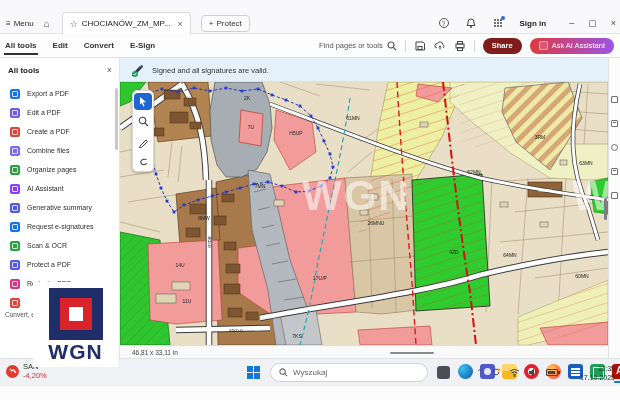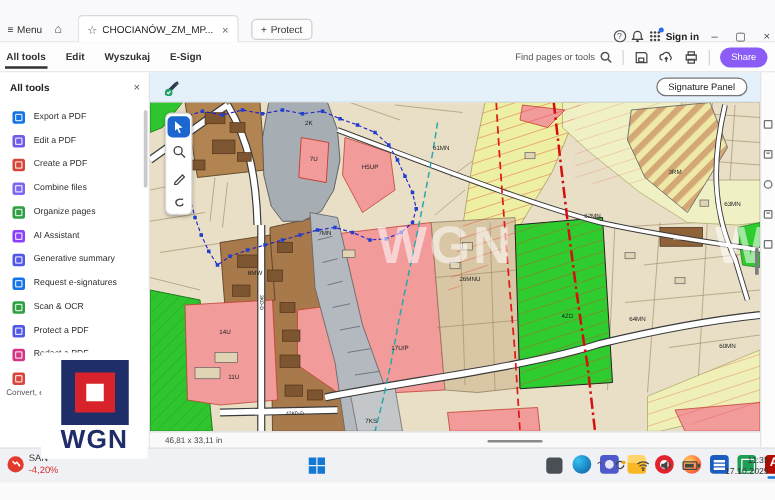--- a/index.html
+++ b/index.html
@@ -11,40 +11,40 @@
   
   #titlebar { left:0; top:0; width:620px; height:34px; background:#f9f9fb; border-bottom:1px solid #e4e4e6; }
   .tb-row { position:absolute; left:0; top:12px; width:620px; height:22px; display:flex; align-items:center; font-size:8px; color:#2c2c2c; }
   .menu-btn { display:flex; align-items:center; gap:3px; margin-left:6px; cursor:default; }
   .home-ico { margin-left:10px; font-size:10px; color:#444; }
   .doc-tab { display:flex; align-items:center; gap:4px; margin-left:12px; background:#fff; border:1px solid #d9d9db; border-bottom:none; border-radius:4px 4px 0 0; height:22px; padding:0 7px; }
   .doc-tab .star { color:#555; font-size:9px; }
   .doc-tab .ttl { font-size:8px; color:#222; max-width:95px; white-space:nowrap; overflow:hidden; }
   .doc-tab .x { color:#666; font-size:9px; margin-left:3px; }
   .create-btn { display:flex; align-items:center; gap:3px; margin-left:10px; border:1px solid #cfcfd2; border-radius:4px; height:17px; padding:0 7px; background:#fcfcfd; font-size:8px; color:#333; }
-  .tb-right { position:absolute; right:4px; top:12px; height:22px; display:flex; align-items:flex-end; gap:4px; font-size:8px; color:#333; }
+  .tb-right { position:absolute; right:4px; top:12px; height:22px; display:flex; align-items:center; gap:17px; font-size:8px; color:#333; }
   .circ-i { width:10px; height:10px; border:1px solid #555; border-radius:50%; font-size:7px; line-height:9px; text-align:center; color:#555; }
   .bell svg, .grid9 { display:block; }
   .grid-wrap { position:relative; }
   .grid-dot-badge { position:absolute; right:-2px; top:-2px; width:4px; height:4px; border-radius:50%; background:#2a6af3; }
   .signin { font-weight:bold; color:#222; }
   .winctl { display:flex; gap:14px; margin-left:6px; color:#444; font-size:9px; }
 
   
   #toolbar2 { left:0; top:34px; width:620px; height:24px; background:#fdfdfe; border-bottom:1px solid #e2e2e4; }
   .t2-tabs { position:absolute; left:4px; top:0; height:23px; display:flex; gap:14px; align-items:center; font-size:8px; color:#333; }
   .t2-tab { position:relative; padding:4px 1px;font-weight:bold; }
   .t2-tab.active { font-weight:bold; }
   .t2-tab.active::after { content:""; position:absolute; left:0; right:0; bottom:-1px; height:2px; background:#323232; }
   .t2-right { position:absolute; right:6px; top:0; height:23px; display:flex; align-items:center; gap:8px; }
   .find { display:flex; align-items:center; gap:4px; font-size:7.5px; color:#555; }
   .vdiv { width:1px; height:12px; background:#d5d5d7; }
   .ico12 { width:12px; height:12px; color:#454545; }
   .pill { border-radius:9px; height:16px; display:flex; align-items:center; padding:0 9px; font-size:7.5px; }
-  .share-pill { background:#8b5cf6; color:#fff; gap:4px; }
+  .share-pill { background:#7f1d1d; color:#fff; gap:4px;font-weight:bold; }
   .ai-pill { background:linear-gradient(90deg,#e0393e,#9a55e8); color:#fff; gap:4px; }
   .ai-chip { width:9px; height:9px; background:#fff2; border:1px solid #ffffff88; border-radius:2px; }
 
   
   #sidebar { left:0; top:58px; width:120px; height:300px; background:#fff; border-right:1px solid #e3e3e5; }
   .sb-head { position:absolute; left:8px; top:8px; font-size:8px; font-weight:bold; color:#222; }
   .sb-close { position:absolute; right:7px; top:7px; font-size:9px; color:#555; }
   .sb-list { position:absolute; left:0; top:26px; width:118px; }
   .sb-item { display:flex; align-items:center; gap:7px; height:19px; padding-left:10px; cursor:default; }
   .sb-ico { width:10px; height:10px; border-radius:2px; flex:0 0 10px; position:relative; }
@@ -171,21 +171,21 @@
         <span>▢</span>
         <span>×</span>
       </span>
     </div>
   </div>
 
   <div class="abs" id="toolbar2">
     <div class="t2-tabs">
       <span class="t2-tab active">All tools</span>
       <span class="t2-tab">Edit</span>
-      <span class="t2-tab">Wyszukaj</span>
+      <span class="t2-tab">Convert</span>
       <span class="t2-tab">E-Sign</span>
     </div>
     <div class="t2-right">
       <span class="find">
         <span>Find pages or tools</span>
         <svg width="10" height="10" viewBox="0 0 10 10">
             <circle cx="4" cy="4" r="3" fill="none" stroke="#555" stroke-width="1.2"></circle>
             <line x1="6.3" y1="6.3" x2="9" y2="9" stroke="#555" stroke-width="1.2"></line>
           </svg>
       </span>
@@ -200,20 +200,24 @@
         </svg>
       <svg class="ico12" viewBox="0 0 12 12">
           <rect x="2" y="4" width="8" height="4" fill="none" stroke="#454545"></rect>
           <rect x="3.5" y="1.5" width="5" height="2.5" fill="none" stroke="#454545"></rect>
           <rect x="3.5" y="7.5" width="5" height="3" fill="none" stroke="#454545"></rect>
         </svg>
       <span class="vdiv"></span>
       <span class="pill share-pill">
         <span>Share</span>
       </span>
+      <span class="pill ai-pill">
+        <span class="ai-chip"></span>
+        <span>Ask AI Assistant</span>
+      </span>
     </div>
   </div>
 
   <div class="abs" id="sidebar">
     <div class="sb-head">All tools</div>
     <div class="sb-close">×</div>
     <div class="sb-list" id="sb-list">
         <div class="sb-item">
           <span class="sb-ico" style="background: rgb(20, 115, 230);"></span>
           <span class="sb-lbl">Export a PDF</span>
@@ -268,21 +272,21 @@
 
   <div class="abs" id="banner">
     <span class="bn-ico">
       <svg width="16" height="14" viewBox="0 0 16 14">
           <path d="M2 11 10 3l2 2-8 8H2z" fill="#2a3b4d"></path>
           <path d="M10 3l2-1 1 2-1 1z" fill="#2a3b4d"></path>
           <circle cx="5" cy="11" r="3" fill="#21a366"></circle>
           <path d="M3.6 11l1 1 1.8-2" stroke="#fff" stroke-width=".9" fill="none"></path>
         </svg>
     </span>
-    <span class="bn-btn">Signature Panel</span>
+    <span class="bn-txt">Signed and all signatures are valid.</span>
   </div>
 
   <div class="abs" id="mapwrap">
     <svg id="mapsvg" width="488" height="263" viewBox="0 0 488 263">
       <defs>
         <pattern id="redhatch" width="9" height="9" patternUnits="userSpaceOnUse" patternTransform="rotate(72)">
           <line x1="0" y1="0" x2="0" y2="9" stroke="#e03a2a" stroke-width="0.8"></line>
         </pattern>
         <pattern id="greenhatch" width="7" height="7" patternUnits="userSpaceOnUse" patternTransform="rotate(45)">
           <line x1="0" y1="0" x2="0" y2="7" stroke="#157a15" stroke-width="0.7"></line>
@@ -537,20 +541,27 @@
         <span class="stock-sym">SAN</span>
         <span class="stock-chg">-4,20%</span>
       </span>
     </div>
     <div class="startbtn">
         <span></span>
         <span></span>
         <span></span>
         <span></span>
       </div>
+    <div class="searchpill">
+      <svg width="9" height="9" viewBox="0 0 10 10">
+          <circle cx="4" cy="4" r="3" fill="none" stroke="#666" stroke-width="1.2"></circle>
+          <line x1="6.3" y1="6.3" x2="9" y2="9" stroke="#666" stroke-width="1.2"></line>
+        </svg>
+      <span class="ph">Wyszukaj</span>
+    </div>
     <div class="taskview"></div>
     <div class="apps" id="tb-apps">
         <div class="app app-edge"></div>
         <div class="app app-teams"></div>
         <div class="app app-explorer"></div>
         <div class="app app-opera"></div>
         <div class="app app-firefox"></div>
         <div class="app app-word"></div>
         <div class="app app-excel"></div>
         <div class="app app-acrobat">

